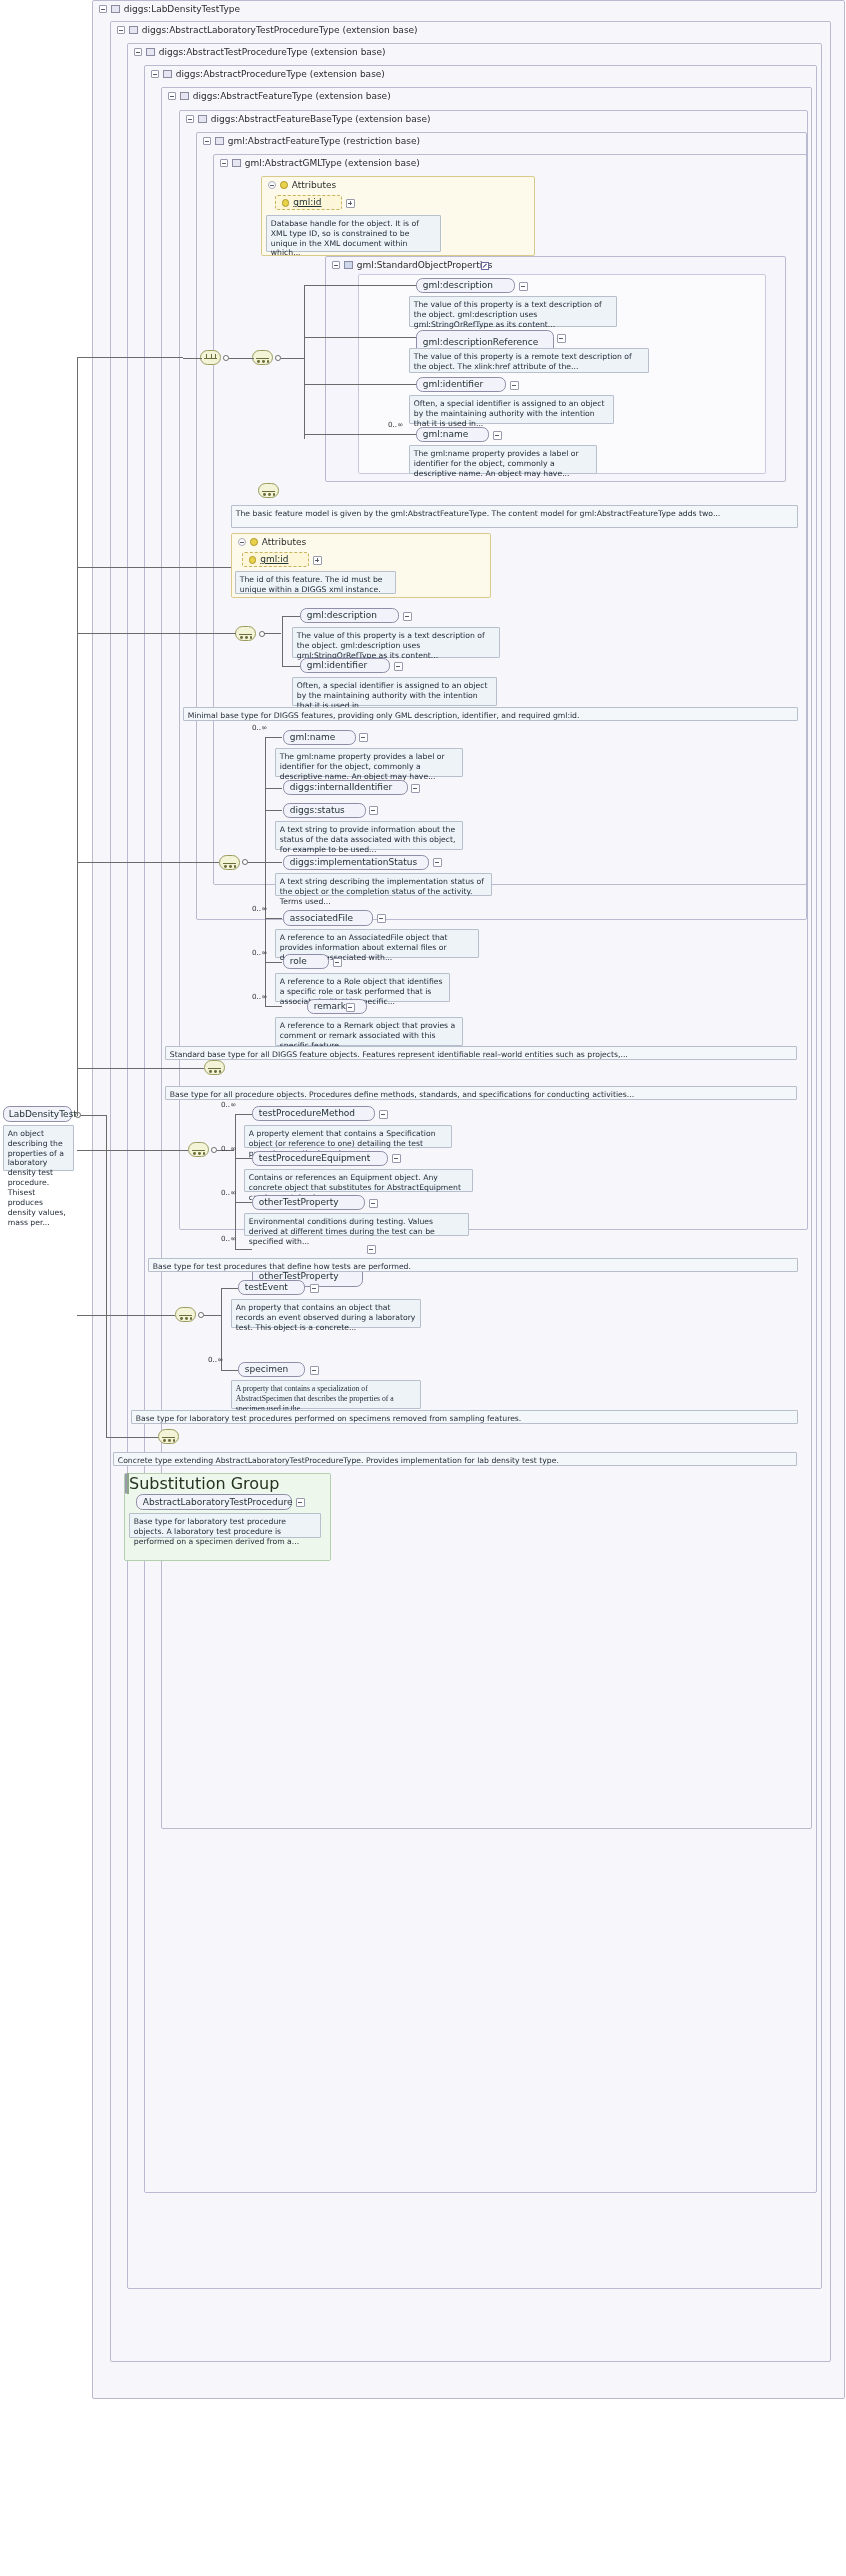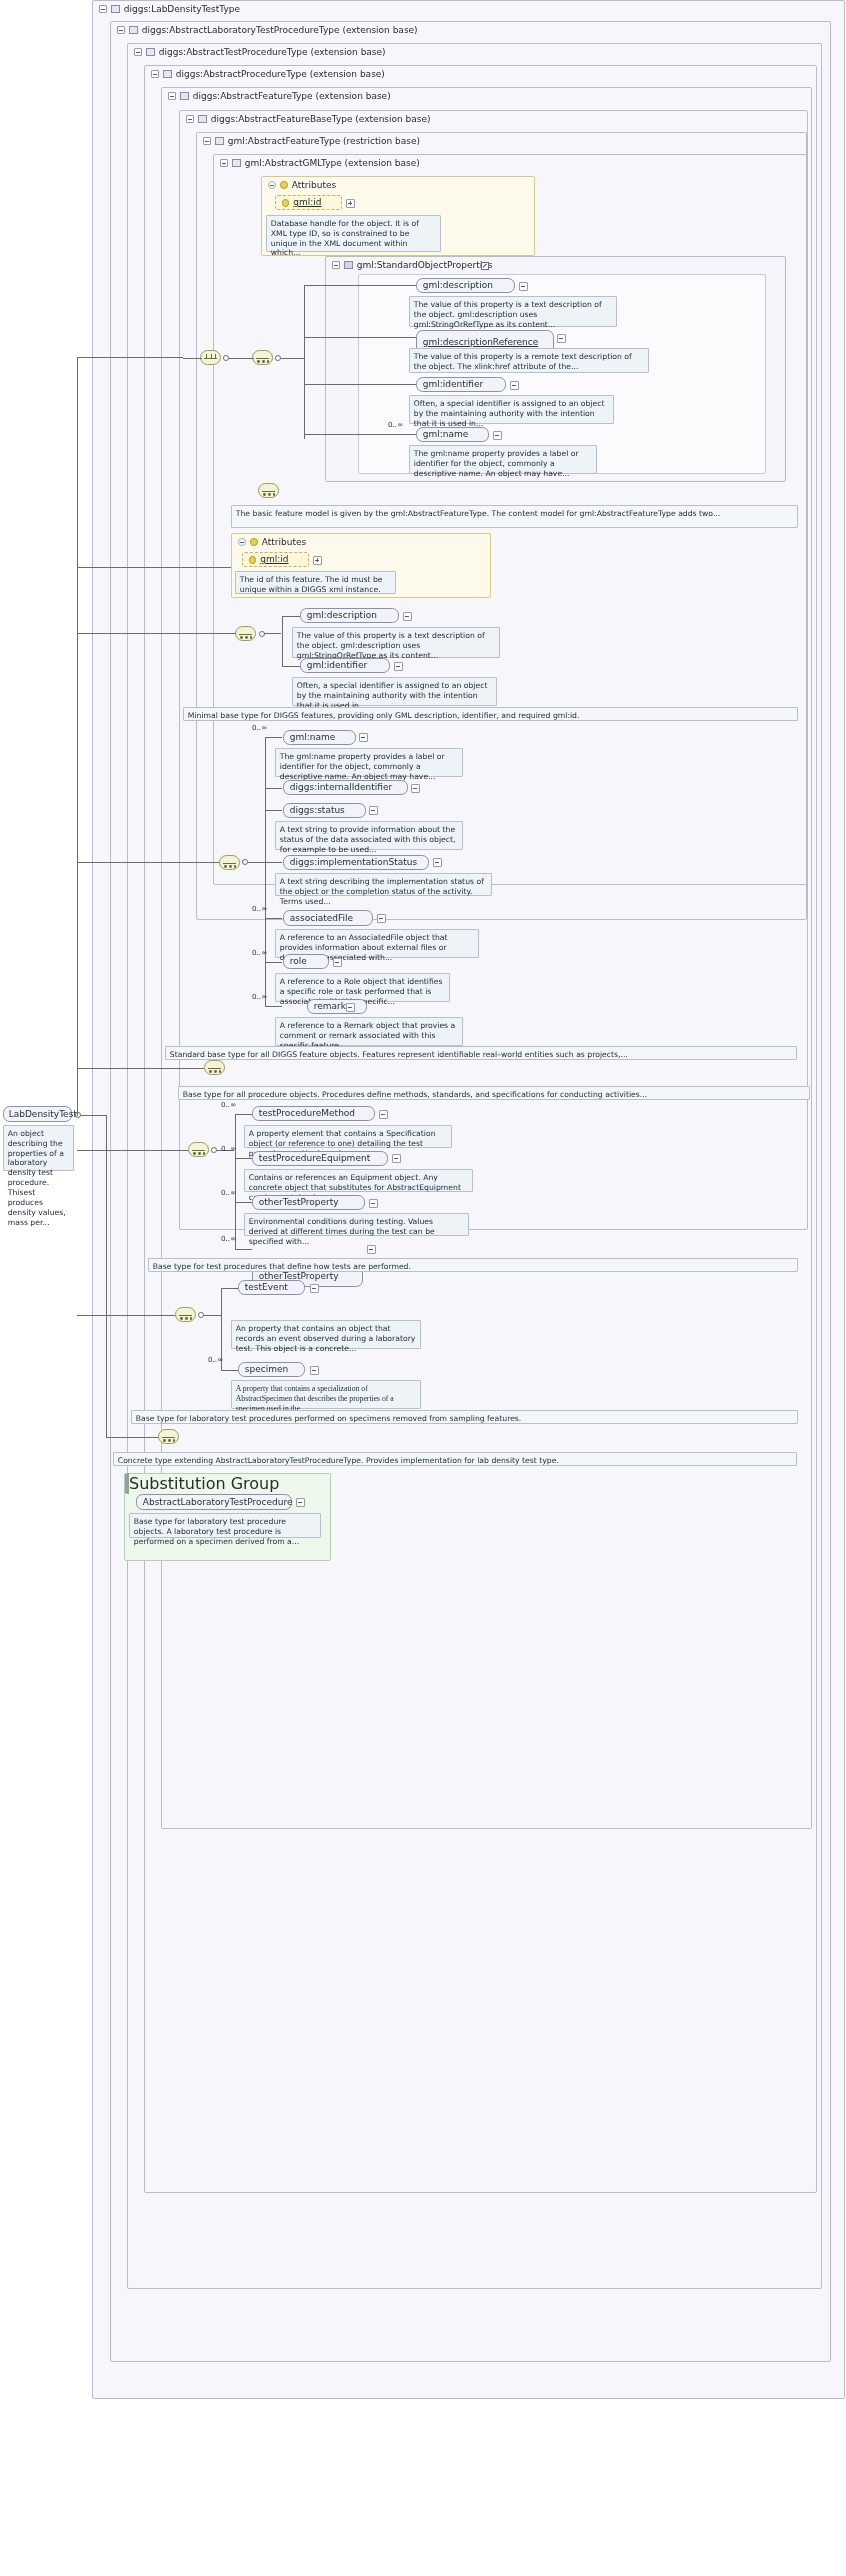--- a/index.html
+++ b/index.html
@@ -343,21 +343,21 @@
   <div class="extref" style="left:481px; top:262px;"></div>
 
   <div class="grp" style="left:358px; top:274px; width:408px; height:200px; background:#fbfbfe; border-color:#c9c9dd;"></div>
 
   <div class="node" style="left:416px; top:278px; width:99px; height:15.4px;">
     <span class="lbl">gml:description</span>
   </div>
   <div class="minusbadge" style="left:519px; top:282px;"></div>
   <div class="doc" style="left:409px; top:296px; width:208px; height:31px;">The value of this property is a text description of the object. gml:description uses gml:StringOrRefType as its content...</div>
 
-  <div class="node" style="left:416px; top:330px; width:138px; height:25px;text-decoration:underline;">
+  <div class="node" style="left:416px; top:330px; width:138px; height:25px;">
     <span class="lbl">gml:descriptionReference</span>
   </div>
   <div class="minusbadge" style="left:557px; top:334px;"></div>
   <div class="doc" style="left:409px; top:348px; width:240px; height:25px;">The value of this property is a remote text description of the object. The xlink:href attribute of the...</div>
 
   <div class="node" style="left:416px; top:377px; width:90px; height:15.4px;">
     <span class="lbl">gml:identifier</span>
   </div>
   <div class="minusbadge" style="left:510px; top:381px;"></div>
   <div class="doc" style="left:409px; top:395px; width:205px; height:29px;">Often, a special identifier is assigned to an object by the maintaining authority with the intention that it is used in...</div>
@@ -505,21 +505,21 @@
 
   <div class="doc wide" style="left:165px; top:1046px; width:632px; height:13.5px;">Standard base type for all DIGGS feature objects. Features represent identifiable real–world entities such as projects,...</div>
 
   <div class="compositor" style="left:204px; top:1060px;">
     <span class="bar"></span>
       <span class="d1"></span>
       <span class="d2"></span>
       <span class="d3"></span>
   </div>
 
-  <div class="doc wide" style="left:178px; top:1086px; width:632px; height:13.5px;">Base type for all procedure objects. Procedures define methods, standards, and specifications for conducting activities...</div>
+  <div class="doc wide" style="left:165px; top:1086px; width:632px; height:13.5px;">Base type for all procedure objects. Procedures define methods, standards, and specifications for conducting activities...</div>
 
   <div class="compositor" style="left:188px; top:1142px;">
     <span class="bar"></span>
       <span class="d1"></span>
       <span class="d2"></span>
       <span class="d3"></span>
   </div>
   <div class="knob" style="left:211px; top:1147px;"></div>
   <div class="ln h" style="left:217px; top:1150px; width:17.3px;"></div>
   <div class="ln v" style="left:235px; top:1114px; height:135px;"></div>
@@ -566,21 +566,21 @@
   <div class="knob" style="left:198px; top:1312px;"></div>
   <div class="ln h" style="left:204px; top:1315px; width:17.3px;"></div>
   <div class="ln v" style="left:221px; top:1288px; height:82px;"></div>
   <div class="ln h" style="left:221px; top:1288px; width:17.3px;"></div>
   <div class="ln h" style="left:221px; top:1370px; width:17.3px;"></div>
 
   <div class="node" style="left:238px; top:1280px; width:67px; height:15.4px;">
     <span class="lbl">testEvent</span>
   </div>
   <div class="minusbadge" style="left:310px; top:1284px;"></div>
-  <div class="doc" style="left:231px; top:1299px; width:190px; height:29px;margin-top:21px;">An property that contains an object that records an event observed during a laboratory test. This object is a concrete...</div>
+  <div class="doc" style="left:231px; top:1299px; width:190px; height:29px;">An property that contains an object that records an event observed during a laboratory test. This object is a concrete...</div>
 
   <div class="occ" style="left:208px; top:1355px;">0..∞</div>
   <div class="node" style="left:238px; top:1362px; width:67px; height:15.4px;">
     <span class="lbl">specimen</span>
   </div>
   <div class="minusbadge" style="left:310px; top:1366px;"></div>
   <div class="doc" style="left:231px; top:1380px; width:190px; height:29px;font-family:Liberation Serif, serif;">A property that contains a specialization of AbstractSpecimen that describes the properties of a specimen used in the...</div>
 
   <div class="doc wide" style="left:131px; top:1410px; width:667px; height:13.5px;">Base type for laboratory test procedures performed on specimens removed from sampling features.</div>
 

